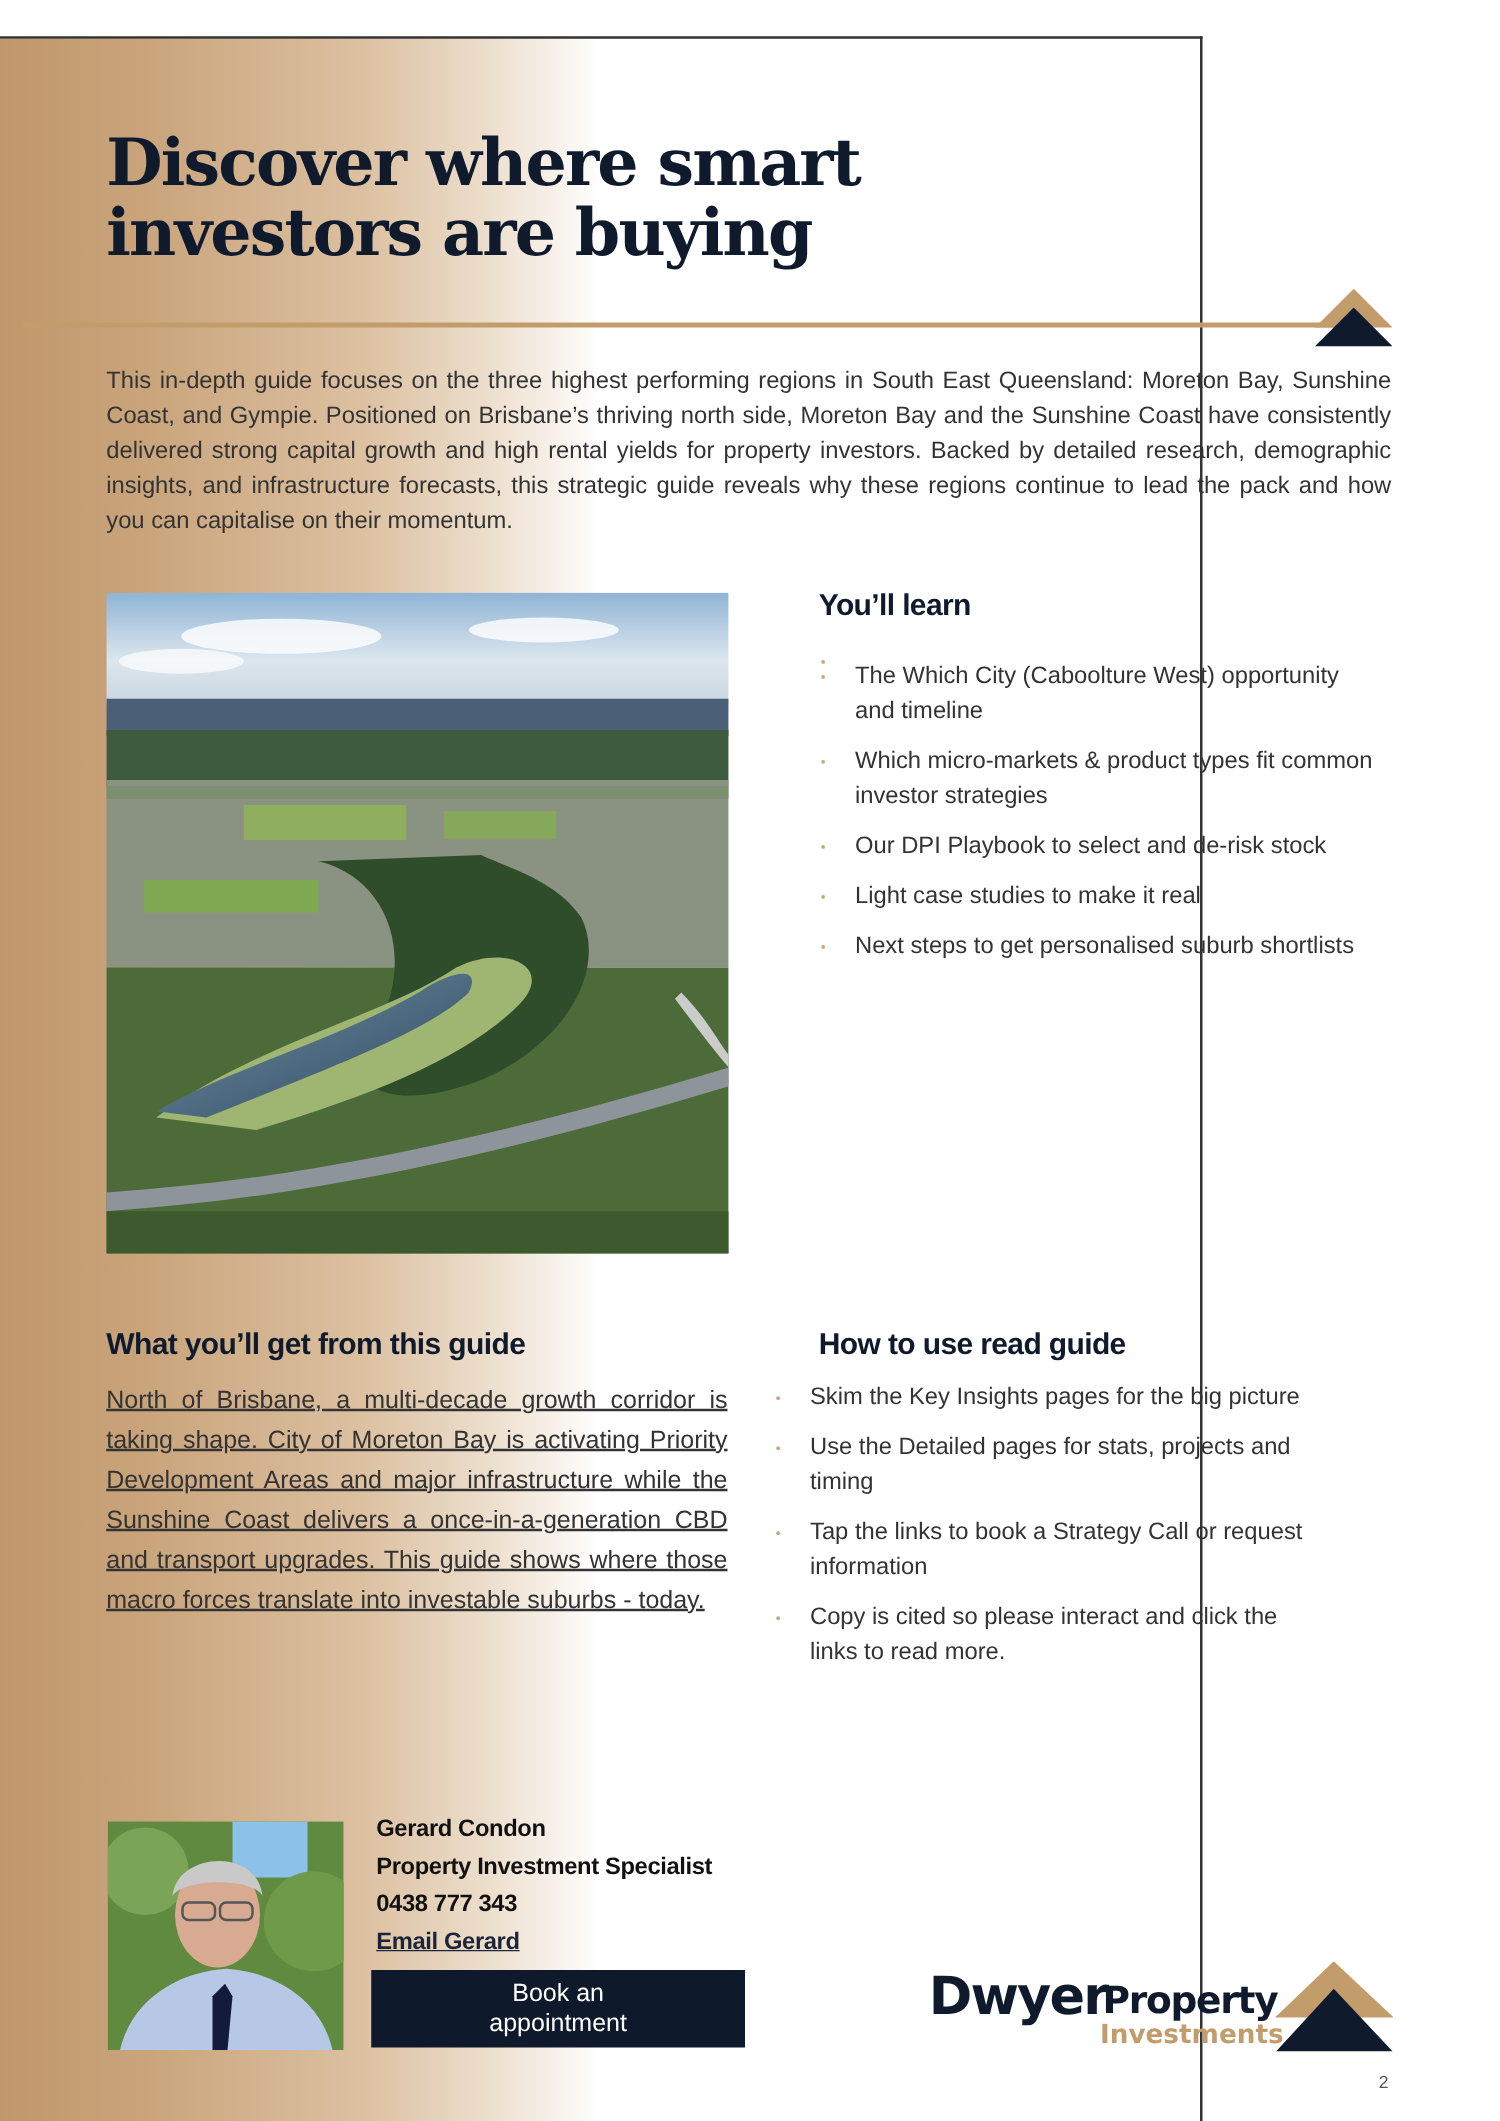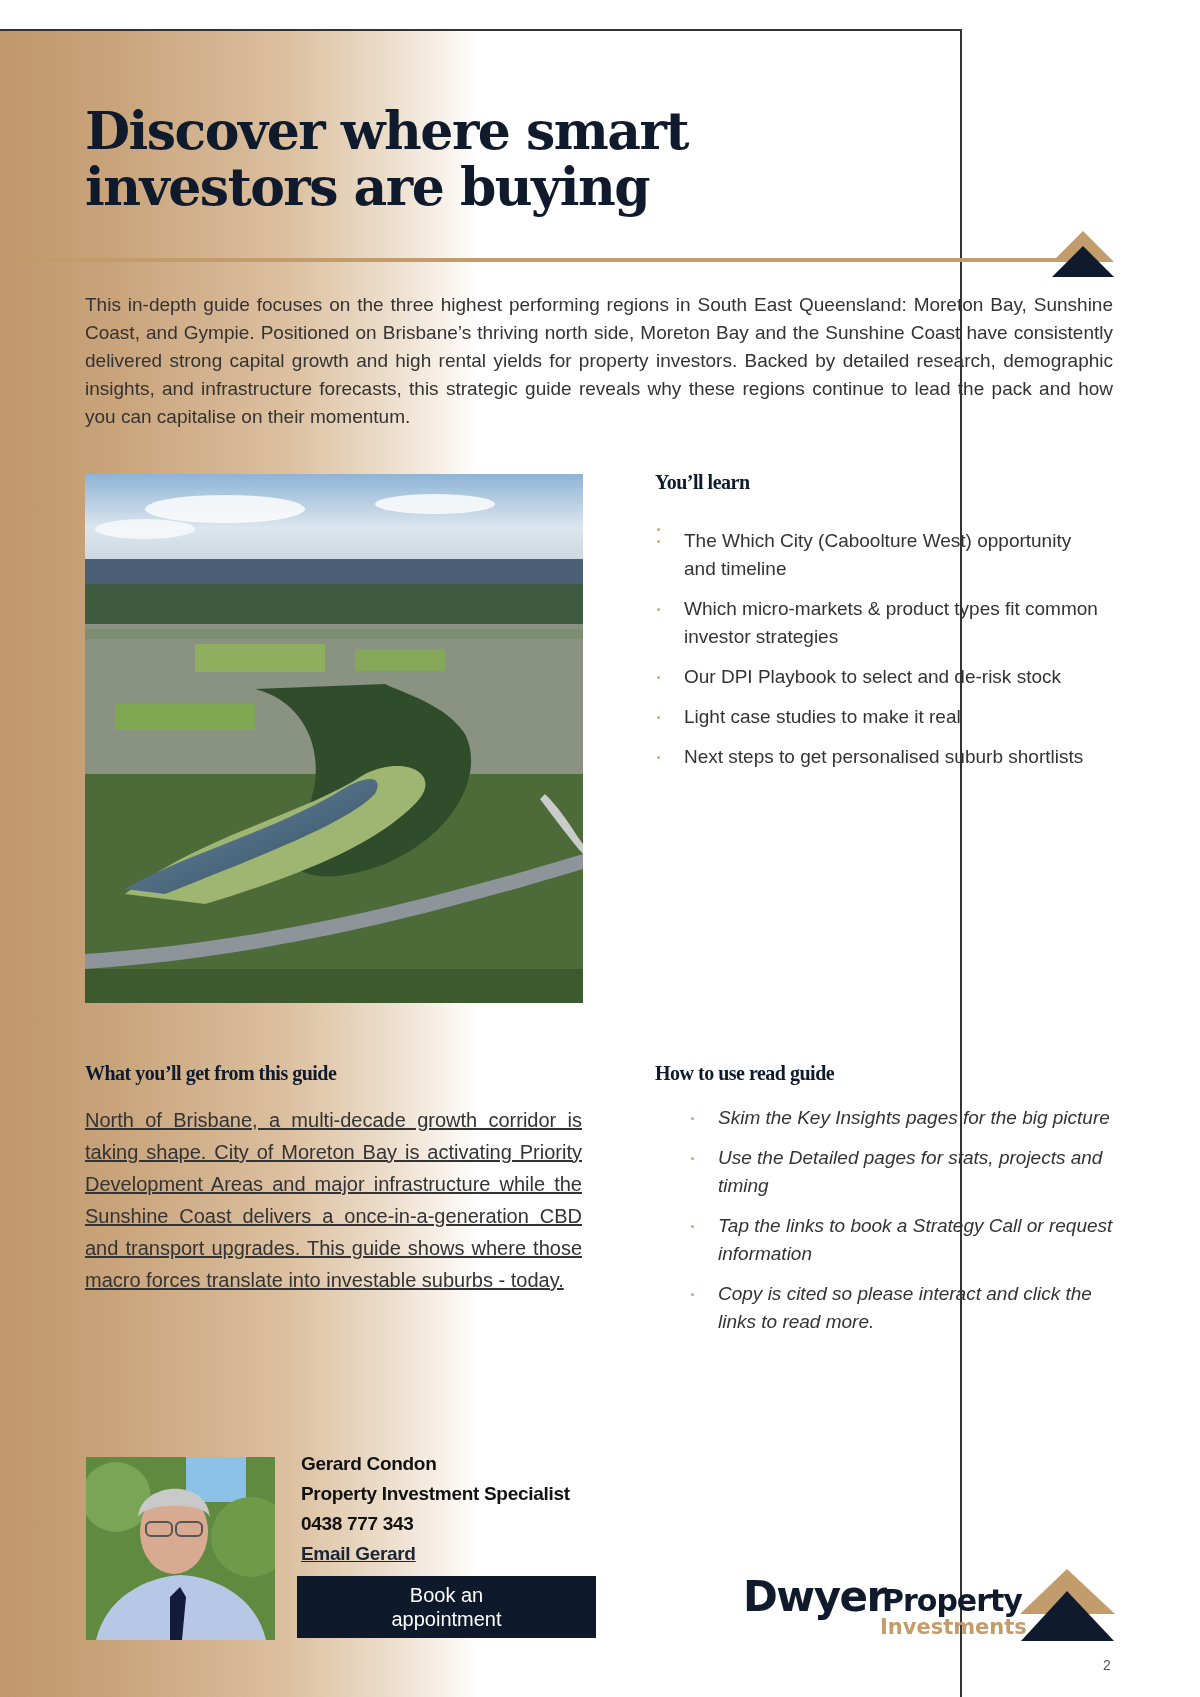--- a/index.html
+++ b/index.html
@@ -56,23 +56,23 @@
     }
     .hero-img {
       position: absolute;
       left: 85px; top: 443px;
       width: 498px; height: 529px;
       overflow: hidden;
     }
     .h2 {
       position: absolute;
       margin: 0;
-      font-family: Liberation Serif, serif;
-      font-weight: bold;
-      font-size: 20px;
+      font-family: Liberation Sans, sans-serif;
+      font-weight: bold;
+      font-size: 24px;
       color: #0f1b2d;
       letter-spacing: -0.5px;
     }
     .list {
       position: absolute;
       margin: 0; padding: 0;
       list-style: none;
       font-size: 19px;
       line-height: 28px;
       color: #333;
@@ -240,21 +240,21 @@
     <li><span class="dot"></span><span>Which micro-markets &amp; product types fit common investor strategies</span></li>
     <li><span class="dot"></span><span>Our DPI Playbook to select and de-risk stock</span></li>
     <li><span class="dot"></span><span>Light case studies to make it real</span></li>
     <li><span class="dot"></span><span>Next steps to get personalised suburb shortlists</span></li>
   </ul>
 
   <h2 class="h2" style="left:85px; top:1031px;">What you’ll get from this guide</h2>
   <p class="body-para">North of Brisbane, a multi-decade growth corridor is taking shape. City of Moreton Bay is activating Priority Development Areas and major infrastructure while the Sunshine Coast delivers a once-in-a-generation CBD and transport upgrades. This guide shows where those macro forces translate into investable suburbs - today.</p>
 
   <h2 class="h2" style="left:655px; top:1031px;">How to use read guide</h2>
-  <ul class="list" style="left:689px; top:1073px; width:445px;font-style:italic;">
+  <ul class="list" style="left:619px; top:1073px; width:445px;">
     <li><span class="dot"></span><span>Skim the Key Insights pages for the big picture</span></li>
     <li><span class="dot"></span><span>Use the Detailed pages for stats, projects and timing</span></li>
     <li><span class="dot"></span><span>Tap the links to book a Strategy Call or request information</span></li>
     <li><span class="dot"></span><span>Copy is cited so please interact and click the links to read more.</span></li>
   </ul>
 
   <div class="avatar">
     <svg width="189" height="183" viewBox="0 0 189 183">
       <rect width="189" height="183" fill="#5f8a3f"></rect>
       <rect x="100" y="0" width="60" height="45" fill="#8cc2e8"></rect>

